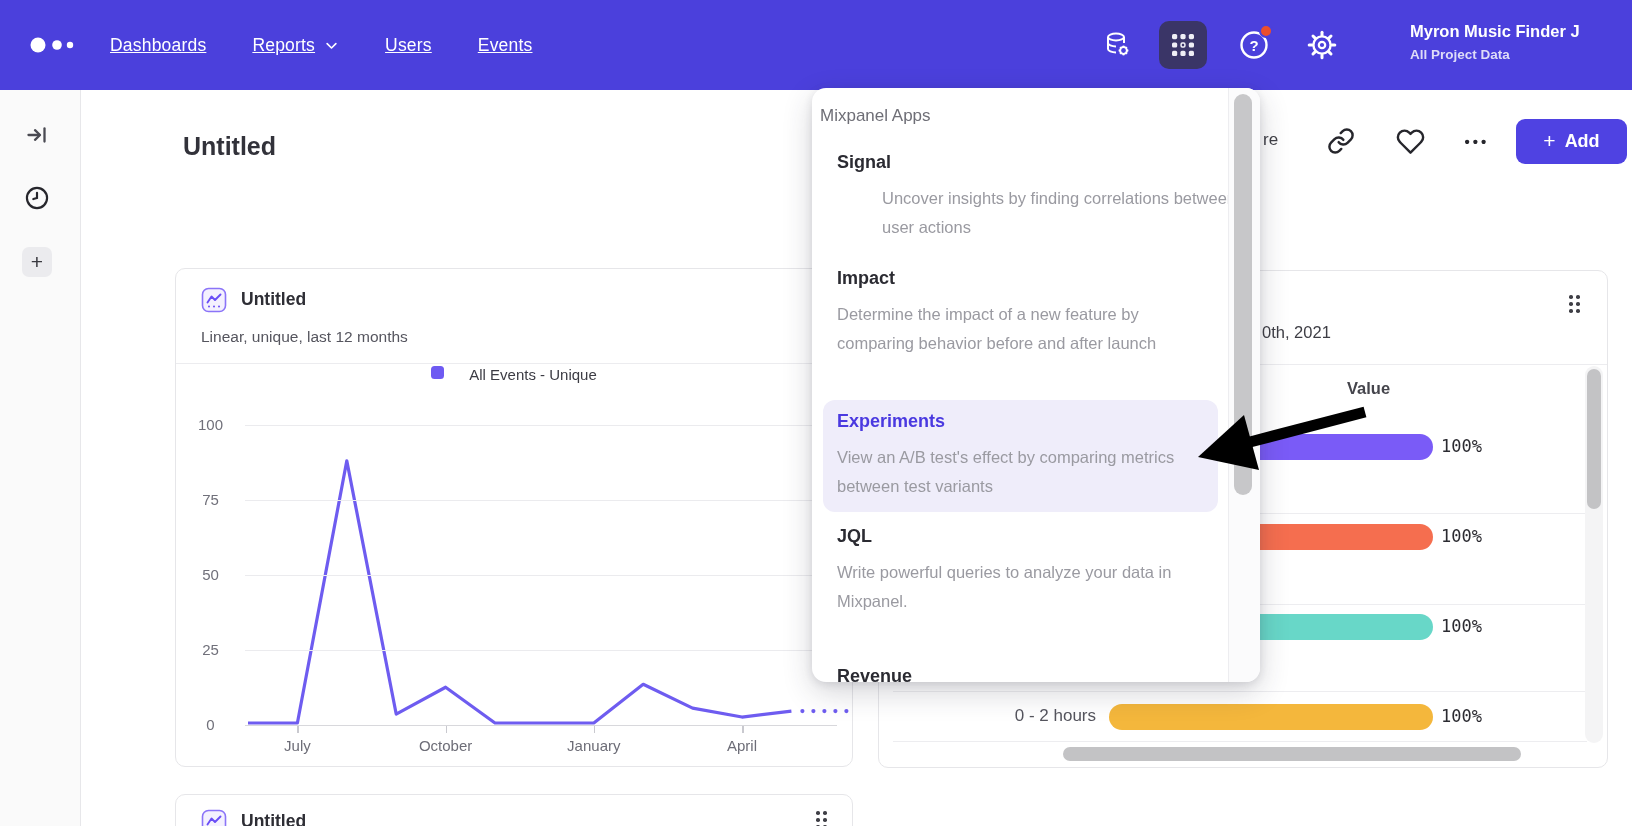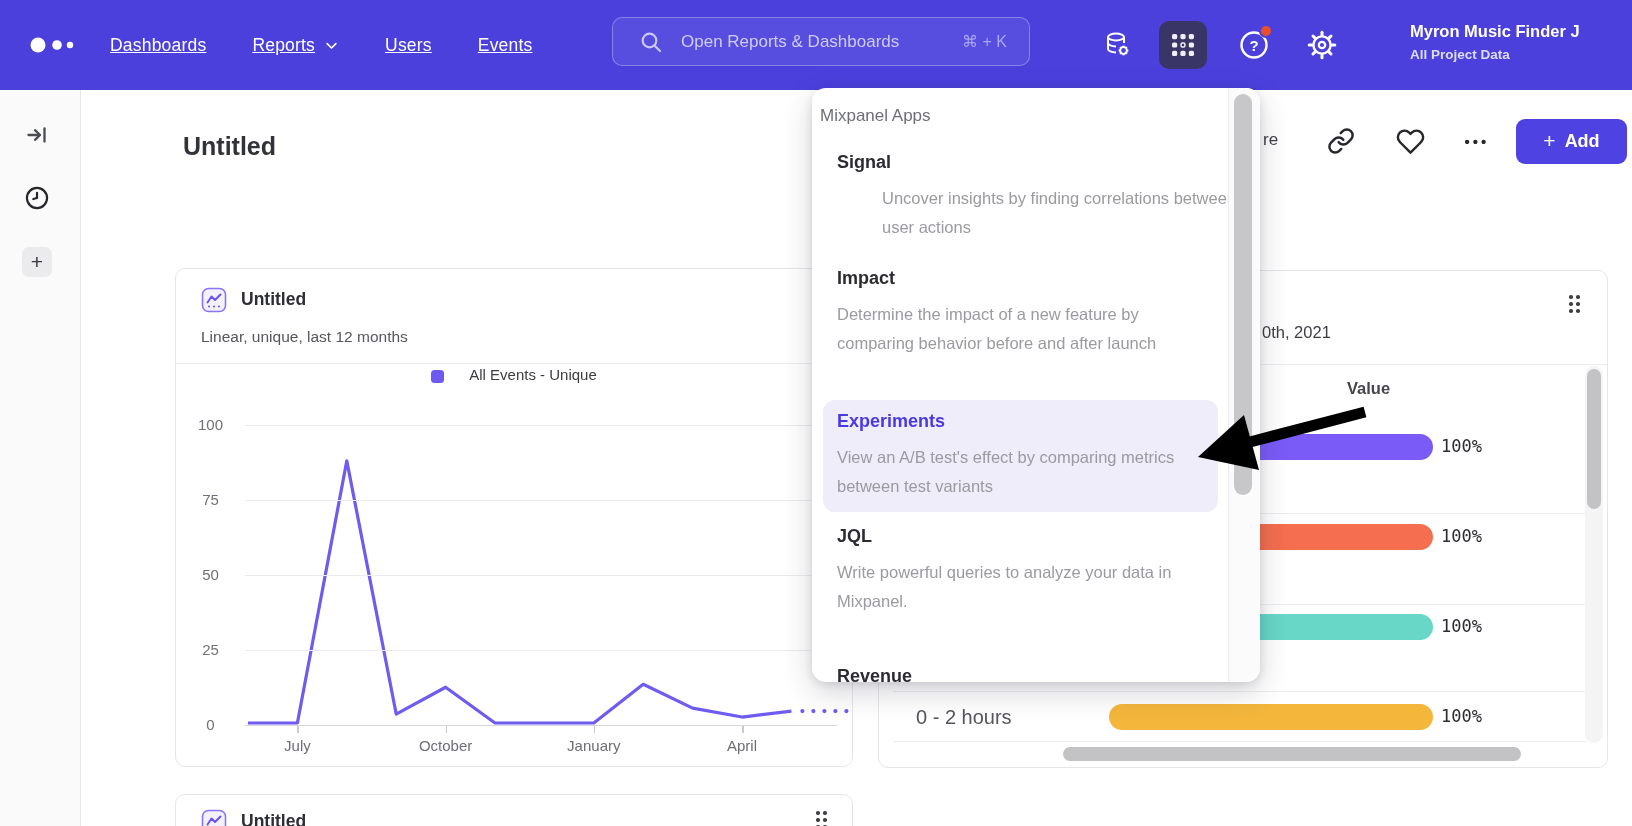--- a/index.html
+++ b/index.html
@@ -47,36 +47,36 @@
   .card { position:absolute; background:#fff; border:1px solid #e6e6e9; border-radius:10px; }
   #card1 { left:175px; top:268px; width:678px; height:499px; }
   #card2 { left:878px; top:270px; width:730px; height:498px; z-index:1; }
   #card3 { left:175px; top:794px; width:678px; height:90px; }
 
   .card-icon { position:absolute; left:25px; top:18px; width:26px; height:26px; }
   .card-title { position:absolute; left:65px; top:20px; font-size:17.5px; font-weight:700; color:#2e2e35; }
   .card-subtitle { position:absolute; left:25px; top:59px; font-size:15.5px; color:#55555e; }
   .hdivider { position:absolute; left:0; width:100%; height:1px; background:#ececef; }
 
-  #legend { position:absolute; left:0; top:97px; width:100%; display:flex; align-items:flex-end; justify-content:center; gap:25px; }
+  #legend { position:absolute; left:0; top:97px; width:100%; display:flex; align-items:flex-start; justify-content:center; gap:25px; }
   #legend-swatch { width:13px; height:13px; border-radius:3.5px; background:#6e5af2; }
   #legend-label { font-size:15px; color:#3c3c44; }
 
   #chart-plot { position:absolute; left:0; top:0; width:678px; height:499px; }
   .gridline { position:absolute; left:69px; width:592px; height:1px; background:#ebebee; }
   .gridline.zero { background:#d8d8dc; }
   .ylabel { position:absolute; left:12px; width:45px; text-align:center; font-size:15px; color:#70707a; }
   .xtick { position:absolute; top:457px; width:1.5px; height:7px; background:#c9c9cf; }
   .xlabel { position:absolute; top:468px; width:90px; text-align:center; font-size:15px; color:#6d6d77; }
 
   
   #date-partial { position:absolute; left:383px; top:52px; font-size:16.5px; color:#3e3e45; }
   #value-header { position:absolute; left:468px; top:108px; font-size:16.5px; font-weight:600; color:#45454c; }
   .row-sep { position:absolute; left:14px; width:694px; height:1px; background:#ededf0; }
-  .metric-label { position:absolute; left:37px; width:180px; text-align:left; font-size:20px; color:#55555e; }
+  .metric-label { position:absolute; left:37px; width:180px; text-align:right; font-size:17px; color:#55555e; }
   .metric-bar { position:absolute; left:230px; width:324px; height:26px; border-radius:13px; }
   .metric-pct { position:absolute; left:562px; font-size:17px; color:#2b2b31; font-family:"DejaVu Sans Mono", monospace; }
   .drag-handle { display:grid; grid-template-columns:repeat(2,4px); grid-auto-rows:4px; gap:3px; cursor:grab; }
   .drag-handle i { width:3.5px; height:3.5px; border-radius:50%; background:#3f3f46; }
   #card2-handle { position:absolute; left:690px; top:24px; }
   #card3-handle { position:absolute; left:640px; top:16px; }
   #vscroll-track { position:absolute; left:706px; top:95px; width:18px; height:377px; background:#f4f4f5; border-radius:9px; }
   #vscroll-thumb { position:absolute; left:2px; top:3px; width:14px; height:140px; background:#c3c3c5; border-radius:7px; }
   #hscroll-thumb { position:absolute; left:184px; top:476px; width:458px; height:14px; background:#c3c3c5; border-radius:7px; }
 
@@ -116,28 +116,20 @@
             <polyline points="5,9 12,16 19,9"></polyline>
           </svg>
         </div>
         <div class="nav-link">
           <span>Users</span>
         </div>
         <div class="nav-link">
           <span>Events</span>
         </div>
       </div>
-    <div id="searchbox">
-      <svg width="24" height="24" viewBox="0 0 24 24" style="margin-left:26px;">
-        <circle cx="10.5" cy="10.5" r="6.8" fill="none" stroke="#c9c7f5" stroke-width="2.2"></circle>
-        <line x1="15.5" y1="15.5" x2="21" y2="21" stroke="#c9c7f5" stroke-width="2.2" stroke-linecap="round"></line>
-      </svg>
-      <span id="search-placeholder">Open Reports &amp; Dashboards</span>
-      <span id="search-shortcut">⌘ + K</span>
-    </div>
     <div class="nav-icon" id="db-button">
       <svg width="32" height="32" viewBox="0 0 32 32" fill="none" stroke="#fff" stroke-width="2">
         <ellipse cx="15" cy="8" rx="8" ry="3.4"></ellipse>
         <path d="M7 8 v12 c0 1.9 3.6 3.4 8 3.4 M23 8 v6"></path>
         <path d="M7 14 c0 1.9 3.6 3.4 8 3.4"></path>
         <circle cx="22.5" cy="21.5" r="3.4"></circle>
         <g stroke-width="1.8">
           <line x1="22.5" y1="16.6" x2="22.5" y2="18.4"></line>
             <line x1="22.5" y1="24.6" x2="22.5" y2="26.4"></line>
           <line x1="17.6" y1="21.5" x2="19.4" y2="21.5"></line>

